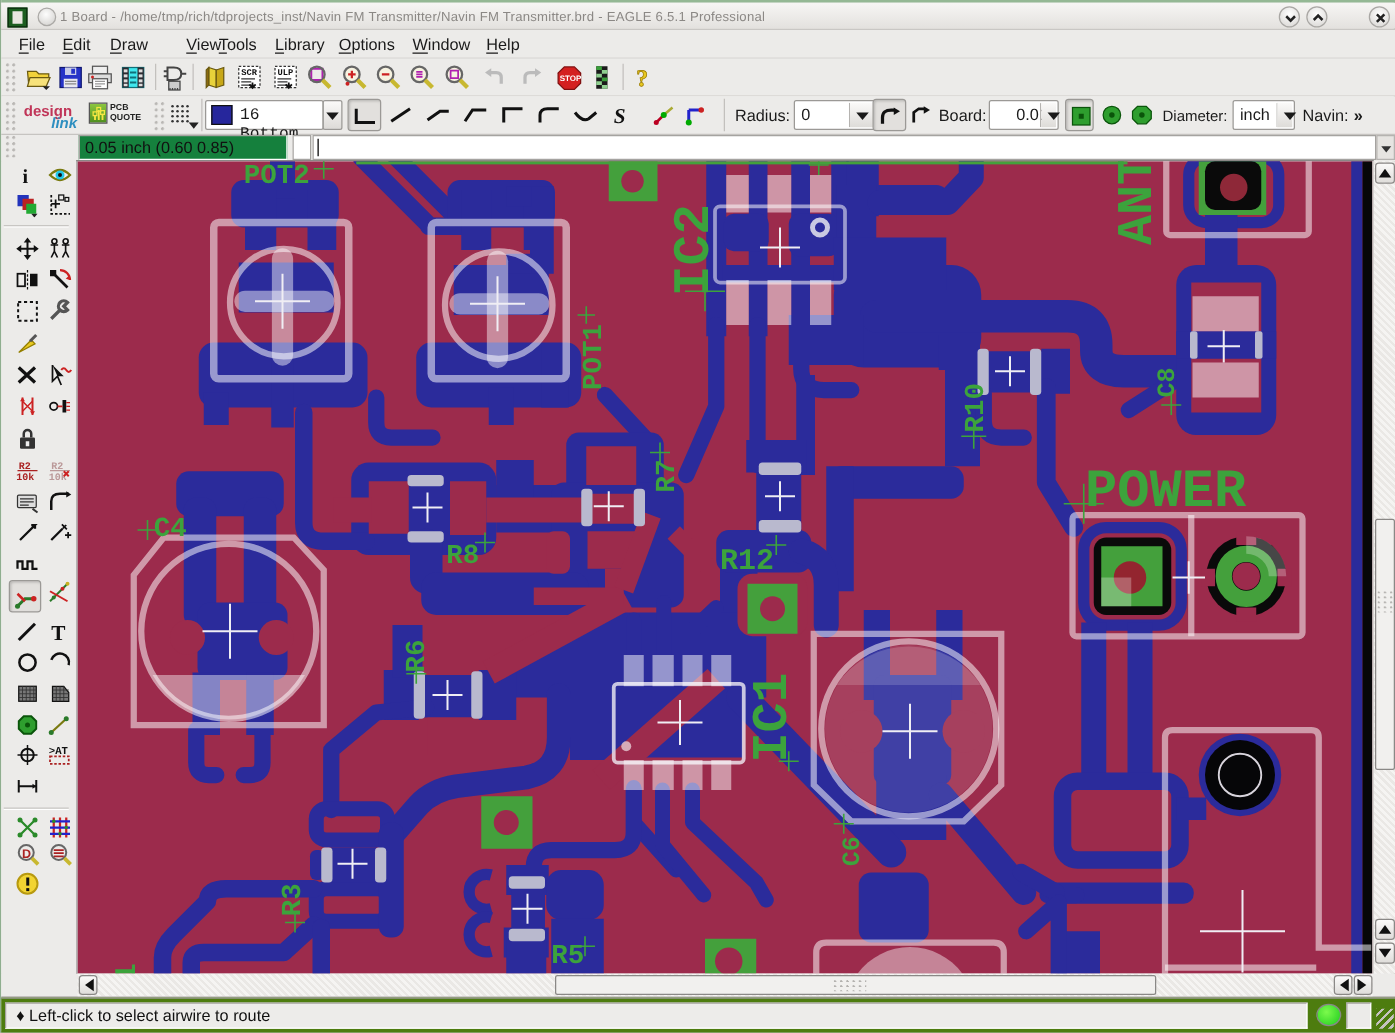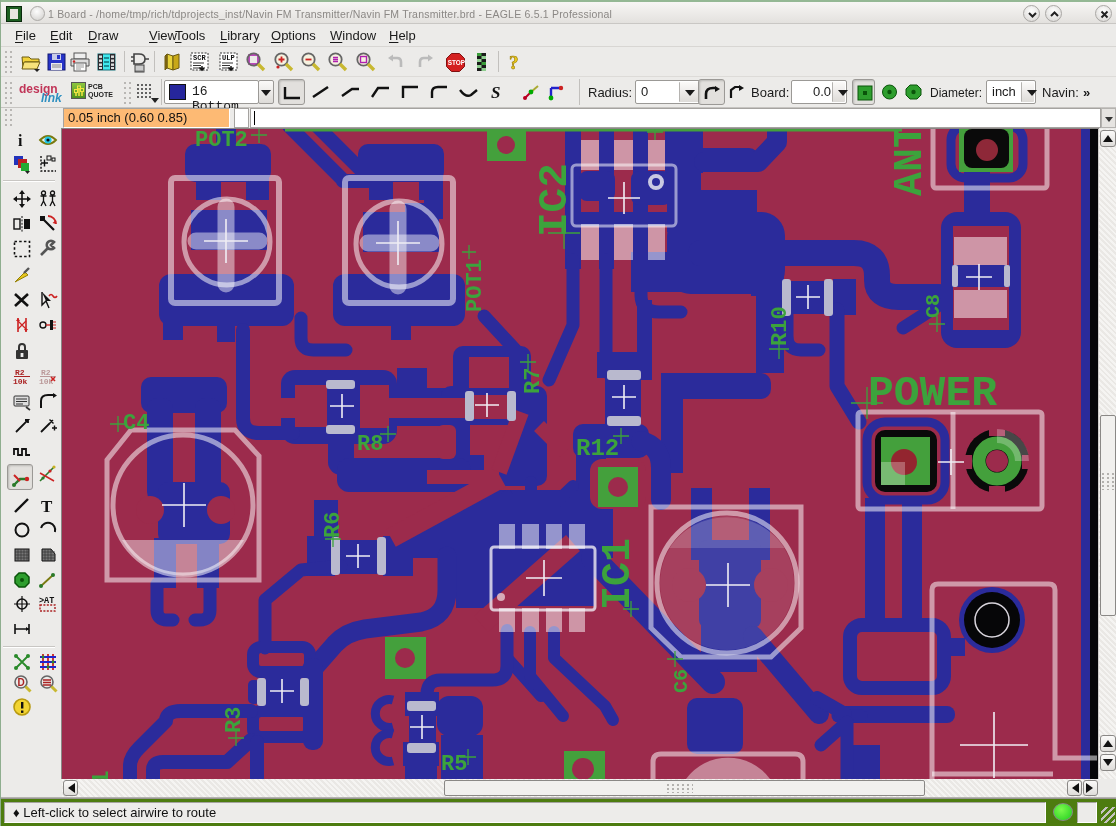--- a/index.html
+++ b/index.html
@@ -26,21 +26,21 @@
 #tb2 { position:absolute; left:0; top:77px; width:1116px; height:31px; background:#ECEBE9; border-bottom:1px solid #C6C4C1; font-size:13px; color:#1A1A1A;}
 .bendbtn { position:absolute; top:2px; width:27px; height:26px; }
 .bendbtn svg { position:absolute; left:3px; top:3px; }
 .pressed { border:1px solid #9B9996; border-radius:3px; background:#E2E0DD; box-shadow:inset 1px 1px 2px rgba(0,0,0,0.18); }
 .combo { position:absolute; top:3px; height:24px; background:#FFFFFF; border:1px solid #9B9996; border-radius:2px; }
 .combo .arr { position:absolute; right:1px; top:1px; bottom:1px; width:20px; background:linear-gradient(#FBFAF9,#DDDBD8); border-left:1px solid #B5B3B0; border-radius:1px; }
 .combo .arr::after { content:""; position:absolute; left:5px; top:8px; border-left:5px solid transparent; border-right:5px solid transparent; border-top:6px solid #1A1A1A; }
 .lbl { position:absolute; top:8px; }
 
 #cmdrow { position:absolute; left:0; top:108px; width:1116px; height:21px; background:#ECEBE9; }
-#coord { position:absolute; left:62px; top:0px; width:167px; height:20px; background:#fdba74; border:1px solid #A5A3A0; border-right-color:#FFF; border-bottom-color:#FFF; font-size:13px; padding:1px 0 16px 4px; color:#111;}
+#coord { position:absolute; left:62px; top:0px; width:167px; height:20px; background:#15803d; border:1px solid #A5A3A0; border-right-color:#FFF; border-bottom-color:#FFF; font-size:13px; padding:1px 0 16px 4px; color:#111;}
 #minibox { position:absolute; left:233px; top:0px; width:15px; height:20px; background:#FFF; border:1px solid #A5A3A0;}
 #cmdline { position:absolute; left:249px; top:0px; width:851px; height:20px; background:#FFF; border:1px solid #A5A3A0; }
 #cmdline::before { content:""; position:absolute; left:3px; top:2px; width:1px; height:14px; background:#000; }
 #cmddrop { position:absolute; left:1100px; top:0px; width:15px; height:20px; background:#E6E4E1; border:1px solid #B5B3B0; }
 #cmddrop::after { content:""; position:absolute; left:3px; top:8px; border-left:4px solid transparent; border-right:4px solid transparent; border-top:5px solid #333; }
 
 #palette { position:absolute; left:0; top:129px; width:60px; height:650px; background:#ECEBE9; }
 #canvas { position:absolute; left:61px; top:129px; width:1036px; height:650px; }
 #canvasborder { position:absolute; left:60px; top:128px; width:1038px; height:652px; border-left:1px solid #8A8886; border-top:1px solid #8A8886; }
 

